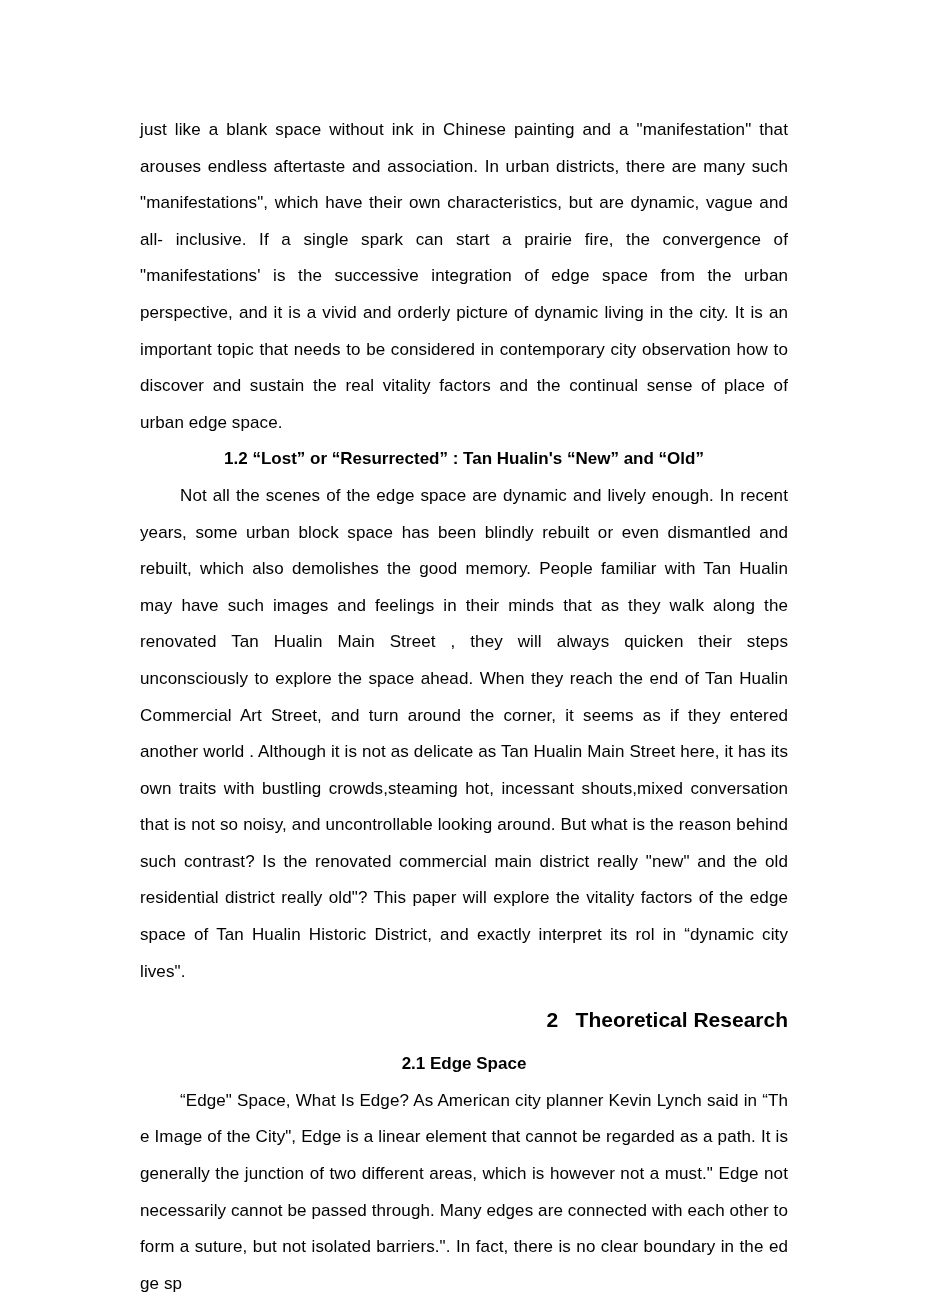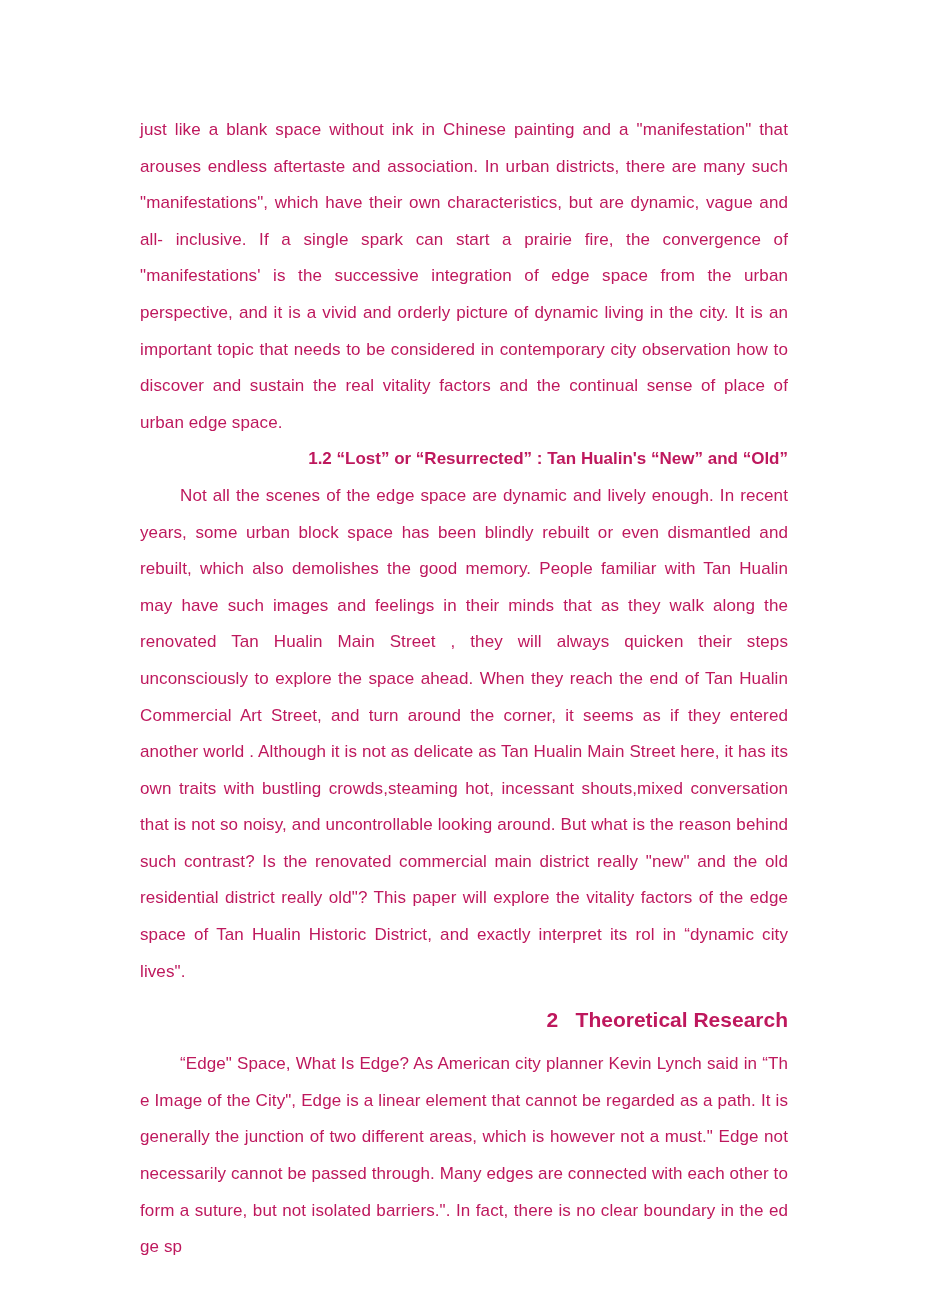--- a/index.html
+++ b/index.html
@@ -9,21 +9,21 @@
   }
   .page {
     position: relative;
     width: 926px;
     height: 1309px;
     margin: 0 auto;
     background: #ffffff;
     box-sizing: border-box;
     padding: 112px 138px 32px 140px;
     font-family: "Liberation Sans", sans-serif;
-    color: #be185d;
+    color: #000000;
     overflow: hidden;
   }
   .body-par {
     margin: 0;
     font-size: 17px;
     line-height: 36.6px;
     text-align: justify;
     text-justify: inter-word;
     letter-spacing: 0.1px;
   }
@@ -31,21 +31,21 @@
     text-indent: 40px;
   }
   .break-all {
     word-break: break-all;
   }
   .heading-sub {
     margin: 0;
     font-size: 17px;
     line-height: 36.6px;
     font-weight: bold;
-    text-align: right;
+    text-align: center;
     white-space: pre-wrap;
   }
   .heading-main {
     margin: 10px 0 6px 0;
     font-size: 21px;
     line-height: 40px;
     font-weight: bold;
     text-align: right;
     white-space: pre-wrap;
   }
@@ -56,16 +56,17 @@
 <div class="page">
 
   <p class="body-par">just like a blank space without ink in Chinese painting and a "manifestation" that arouses endless aftertaste and association. In urban districts, there are many such "manifestations", which have their own characteristics, but are dynamic, vague and all- inclusive. If a single spark can start a prairie fire, the convergence of "manifestations' is the successive integration of edge space from the urban perspective, and it is a vivid and orderly picture of dynamic living in the city. It is an important topic that needs to be considered in contemporary city observation how to discover and sustain the real vitality factors and the continual sense of place of urban edge space.</p>
 
   <h3 class="heading-sub">1.2 “Lost” or “Resurrected” : Tan Hualin's “New” and “Old”</h3>
 
   <p class="body-par indent">Not all the scenes of the edge space are dynamic and lively enough. In recent years, some urban block space has been blindly rebuilt or even dismantled and rebuilt, which also demolishes the good memory. People familiar with Tan Hualin may have such images and feelings in their minds that as they walk along the renovated Tan Hualin Main Street , they will always quicken their steps unconsciously to explore the space ahead. When they reach the end of Tan Hualin Commercial Art Street, and turn around the corner, it seems as if they entered another world . Although it is not as delicate as Tan Hualin Main Street here, it has its own traits with bustling crowds,steaming hot, incessant shouts,mixed conversation that is not so noisy, and uncontrollable looking around. But what is the reason behind such contrast? Is the renovated commercial main district really "new" and the old residential district really old"? This paper will explore the vitality factors of the edge space of Tan Hualin Historic District, and exactly interpret its rol in “dynamic city lives".</p>
 
   <h2 class="heading-main">2   Theoretical Research</h2>
 
+  <h3 class="heading-sub">2.1 Edge Space</h3>
 
   <p class="body-par indent break-all">“Edge" Space, What Is Edge? As American city planner Kevin Lynch said in “The Image of the City", Edge is a linear element that cannot be regarded as a path. It is generally the junction of two different areas, which is however not a must." Edge not necessarily cannot be passed through. Many edges are connected with each other to form a suture, but not isolated barriers.". In fact, there is no clear boundary in the edge sp</p>
 
 </div>
 
 </body></html>

